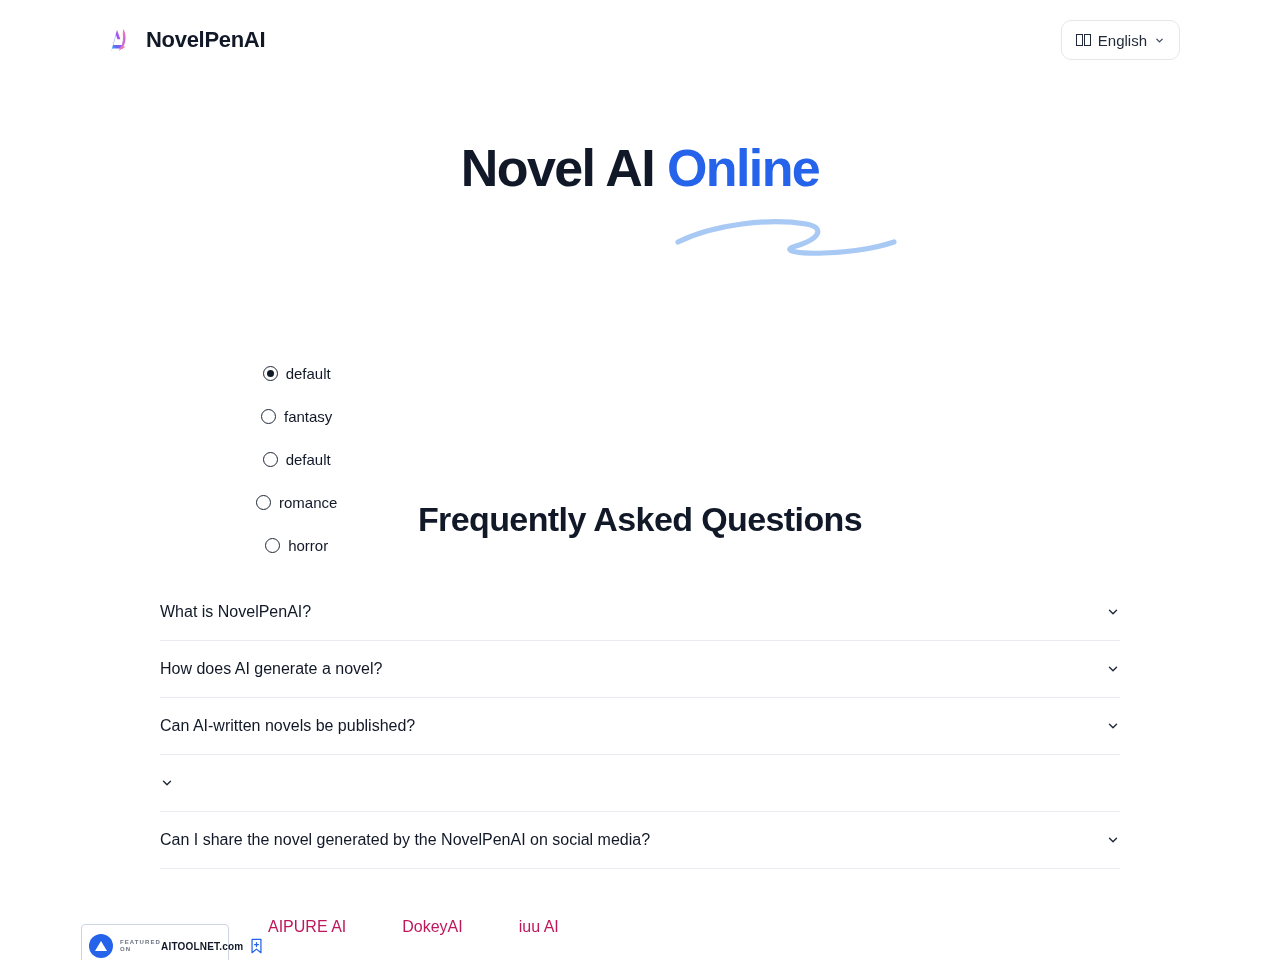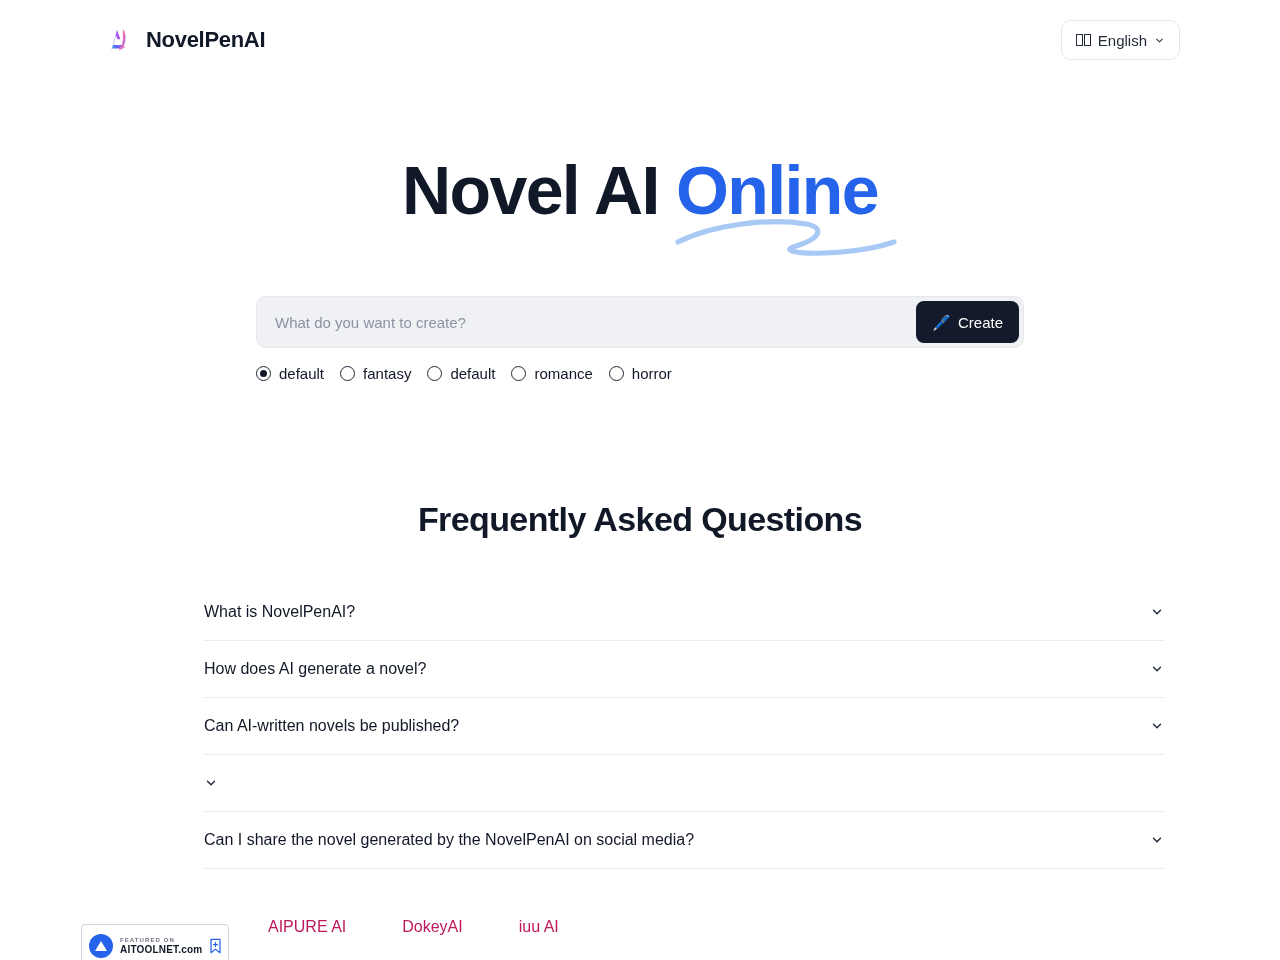--- a/index.html
+++ b/index.html
@@ -42,21 +42,21 @@
     width: 11px; height: 11px; display:inline-block;
   }
   .chev svg { display:block; }
 
   
   .hero {
     position: absolute; top: 140px; left: 0; width: 1280px;
     text-align: center;
   }
   .hero-title {
-    margin: 14px; font-size: 68px; line-height: 1.08; font-weight: bold;
+    margin: 0; font-size: 52px; line-height: 1.08; font-weight: bold;
     letter-spacing: -1.6px; color: #111827;
     white-space: nowrap;
   }
   .hero-accent { color: #2563eb; position: relative; }
   .swoosh {
     position: absolute; left: 674px; top: 208px; width: 226px; height: 52px;
     pointer-events: none;
   }
 
   
@@ -80,21 +80,21 @@
     background: #131a2b; color: #ffffff;
     border: 0; border-radius: 8px;
     font-size: 15px; font-weight: 500; cursor: pointer;
     font-family: "Liberation Sans", sans-serif;
   }
   .pencil { font-size: 15px; line-height: 1; }
 
   
   .genres {
     position: absolute; top: 365px; left: 256px;
-    display: flex; align-items: center; gap: 16px;
+    display: flex; align-items: center; gap: 26px; flex-direction: column;
   }
   .genre { display: flex; align-items: center; gap: 8px; cursor: pointer; }
   .radio {
     width: 15px; height: 15px; border-radius: 50%;
     border: 1.6px solid #1f2937; background: #fff;
     display: inline-flex; align-items: center; justify-content: center;
     flex: none;
   }
   .radio.checked::after {
     content: ""; width: 7px; height: 7px; border-radius: 50%;
@@ -102,21 +102,21 @@
   }
   .genre-label { font-size: 15px; color: #111827; }
 
   
   .faq-title {
     position: absolute; top: 500px; left: 0; width: 1280px;
     text-align: center; font-size: 34px; font-weight: bold;
     letter-spacing: -0.6px; color: #111827; margin: 0;
   }
   .faq-list {
-    position: absolute; top: 584px; left: 160px; width: 960px; margin-left: 44px;
+    position: absolute; top: 584px; left: 160px; width: 960px;
   }
   .faq-item {
     display: flex; align-items: center; justify-content: space-between;
     height: 57px;
     border-bottom: 1px solid #e9ecf1;
     cursor: pointer;
   }
   .faq-q { font-size: 16px; font-weight: 500; color: #111827; }
   .faq-chev { width: 14px; height: 14px; color: #1f2937; }
 
@@ -137,21 +137,21 @@
     width: 24px; height: 24px; border-radius: 50%;
     background: #2563eb; flex: none;
     display: flex; align-items: center; justify-content: center;
   }
   .badge-tri {
     width: 0; height: 0;
     border-left: 6px solid transparent;
     border-right: 6px solid transparent;
     border-bottom: 10px solid #ffffff;
   }
-  .badge-text { display: flex; flex-direction: column; line-height: 1.15; flex:1; }
+  .badge-text { display: flex; line-height: 1.15; flex:1;align-items:flex-end; }
   .badge-sm {
     font-size: 6px; letter-spacing: 1.1px; color: #6b7280;
     text-transform: uppercase; font-weight: bold;
   }
   .badge-lg { font-size: 10px; font-weight: bold; color: #111827; letter-spacing: .2px; }
   .badge-bm { width: 13px; height: 16px; flex: none; }
 
   .footer-links {
     position: absolute; left: 268px; top: 0;
     display: flex; align-items: center; gap: 56px;
@@ -204,27 +204,20 @@
     </button>
   </div>
 
   <div class="hero">
     <h1 class="hero-title"><span>Novel AI </span><span class="hero-accent">Online</span></h1>
   </div>
   <svg class="swoosh" viewBox="0 0 226 52" fill="none">
     <path d="M4 34 C40 16, 96 10, 132 16 C150 19, 148 30, 122 38 C104 43, 128 46, 150 45 C178 44, 202 40, 220 34" stroke="#a9c9f5" stroke-width="5.2" stroke-linecap="round" fill="none"></path>
   </svg>
 
-  <div class="search-wrap">
-    <input class="search-input" type="text" value="" placeholder="What do you want to create?" style="">
-    <button class="create-btn">
-      <span class="pencil">🖊️</span>
-      <span>Create</span>
-    </button>
-  </div>
 
   <div class="genres">
     <label class="genre">
       <span class="radio checked"></span>
       <span class="genre-label">default</span>
     </label>
     <label class="genre">
       <span class="radio"></span>
       <span class="genre-label">fantasy</span>
     </label>

